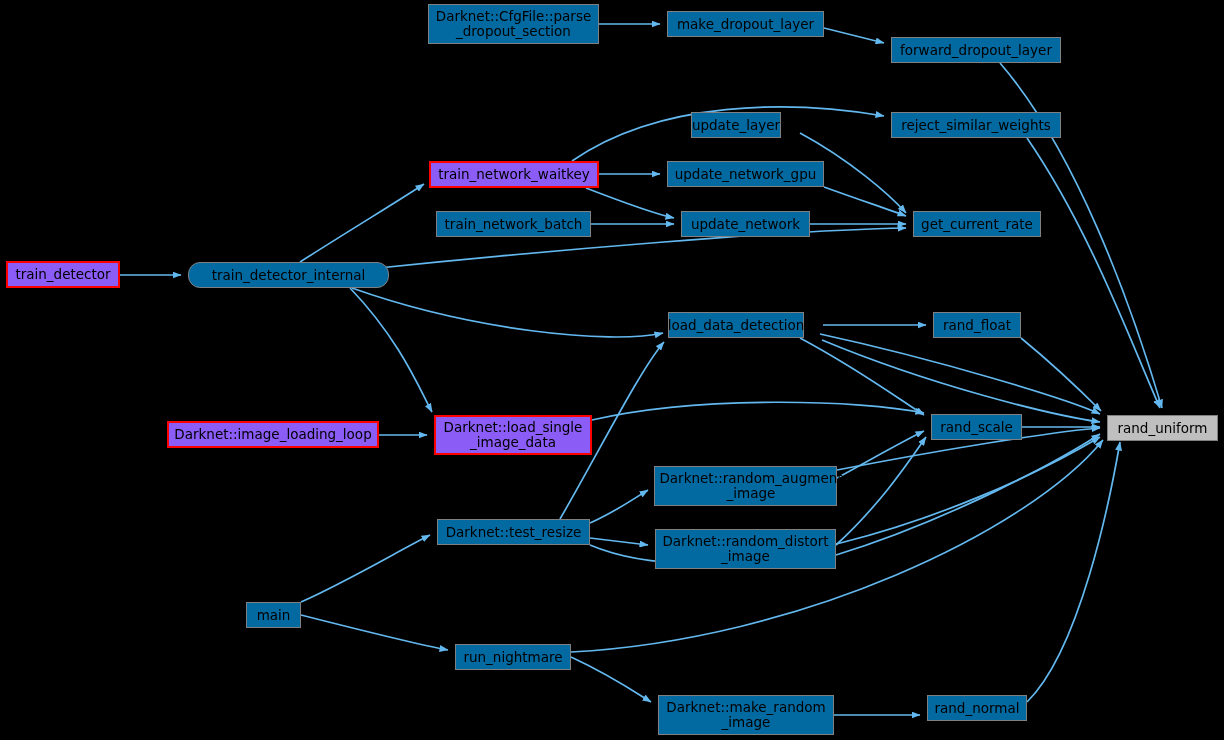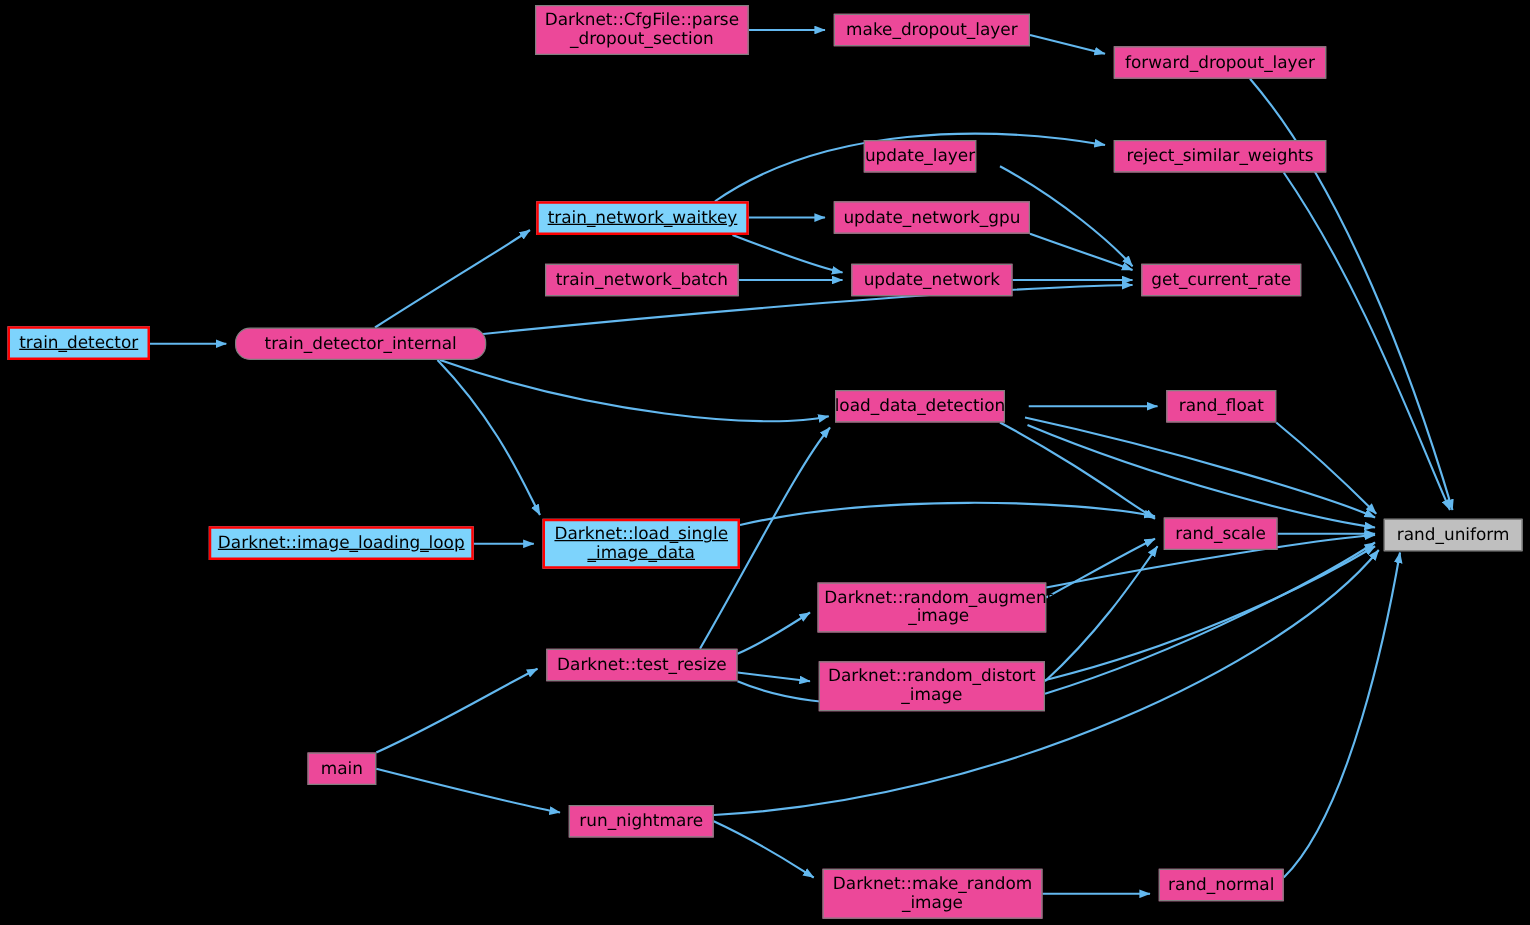--- a/index.html
+++ b/index.html
@@ -1,24 +1,24 @@
 <!DOCTYPE html>
 <html><head>
 <meta charset="utf-8">
 <style>
   html,body{margin:0;padding:0;background:#000;}
   #stage{position:relative;width:1224px;height:740px;background:#000;overflow:hidden;
          font-family:"DejaVu Sans","Liberation Sans",sans-serif;}
   #edges{position:absolute;left:0;top:0;width:1224px;height:740px;}
   .node{position:absolute;box-sizing:border-box;display:flex;align-items:center;
-        justify-content:center;text-align:center;background:#ec4899;color:#000000;
+        justify-content:center;text-align:center;background:#0369a1;color:#000000;
         border:1px solid #808080;font-size:13.5px;line-height:15px;letter-spacing:0px;
         white-space:pre-line;}
   .node.hl{background:#bfbfbf;border:1px solid #808080;}
-  .node.red{background:#7dd3fc;border:2px solid #ff0000;text-decoration:underline;}
+  .node.red{background:#8b5cf6;border:2px solid #ff0000;}
 </style>
 </head>
 <body>
 
 <div id="stage">
   <svg id="edges" viewBox="0 0 1224 740" xmlns="http://www.w3.org/2000/svg">
     <defs>
       <marker id="ah" markerWidth="9" markerHeight="7" refX="8.5" refY="3.5" orient="auto" markerUnits="userSpaceOnUse">
         <path d="M0,0 L9,3.5 L0,7 z" fill="#63b8ef"></path>
       </marker>

